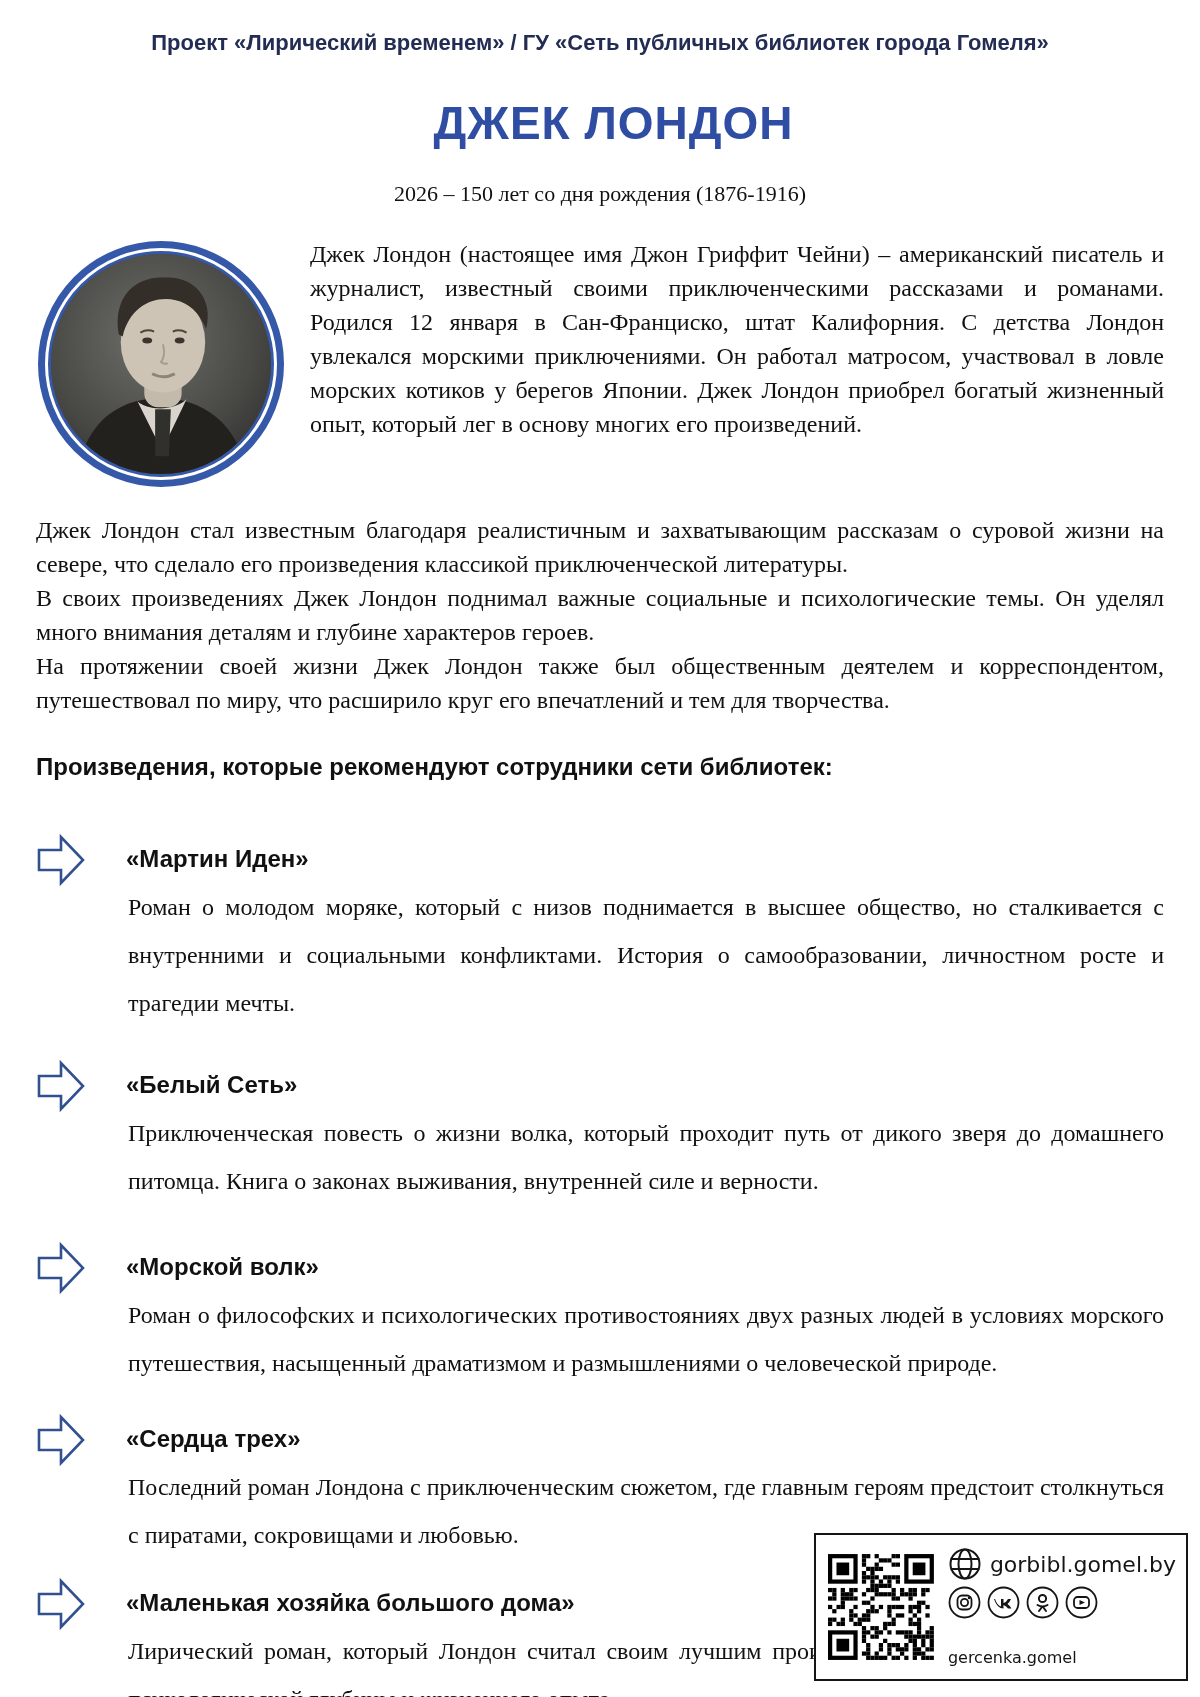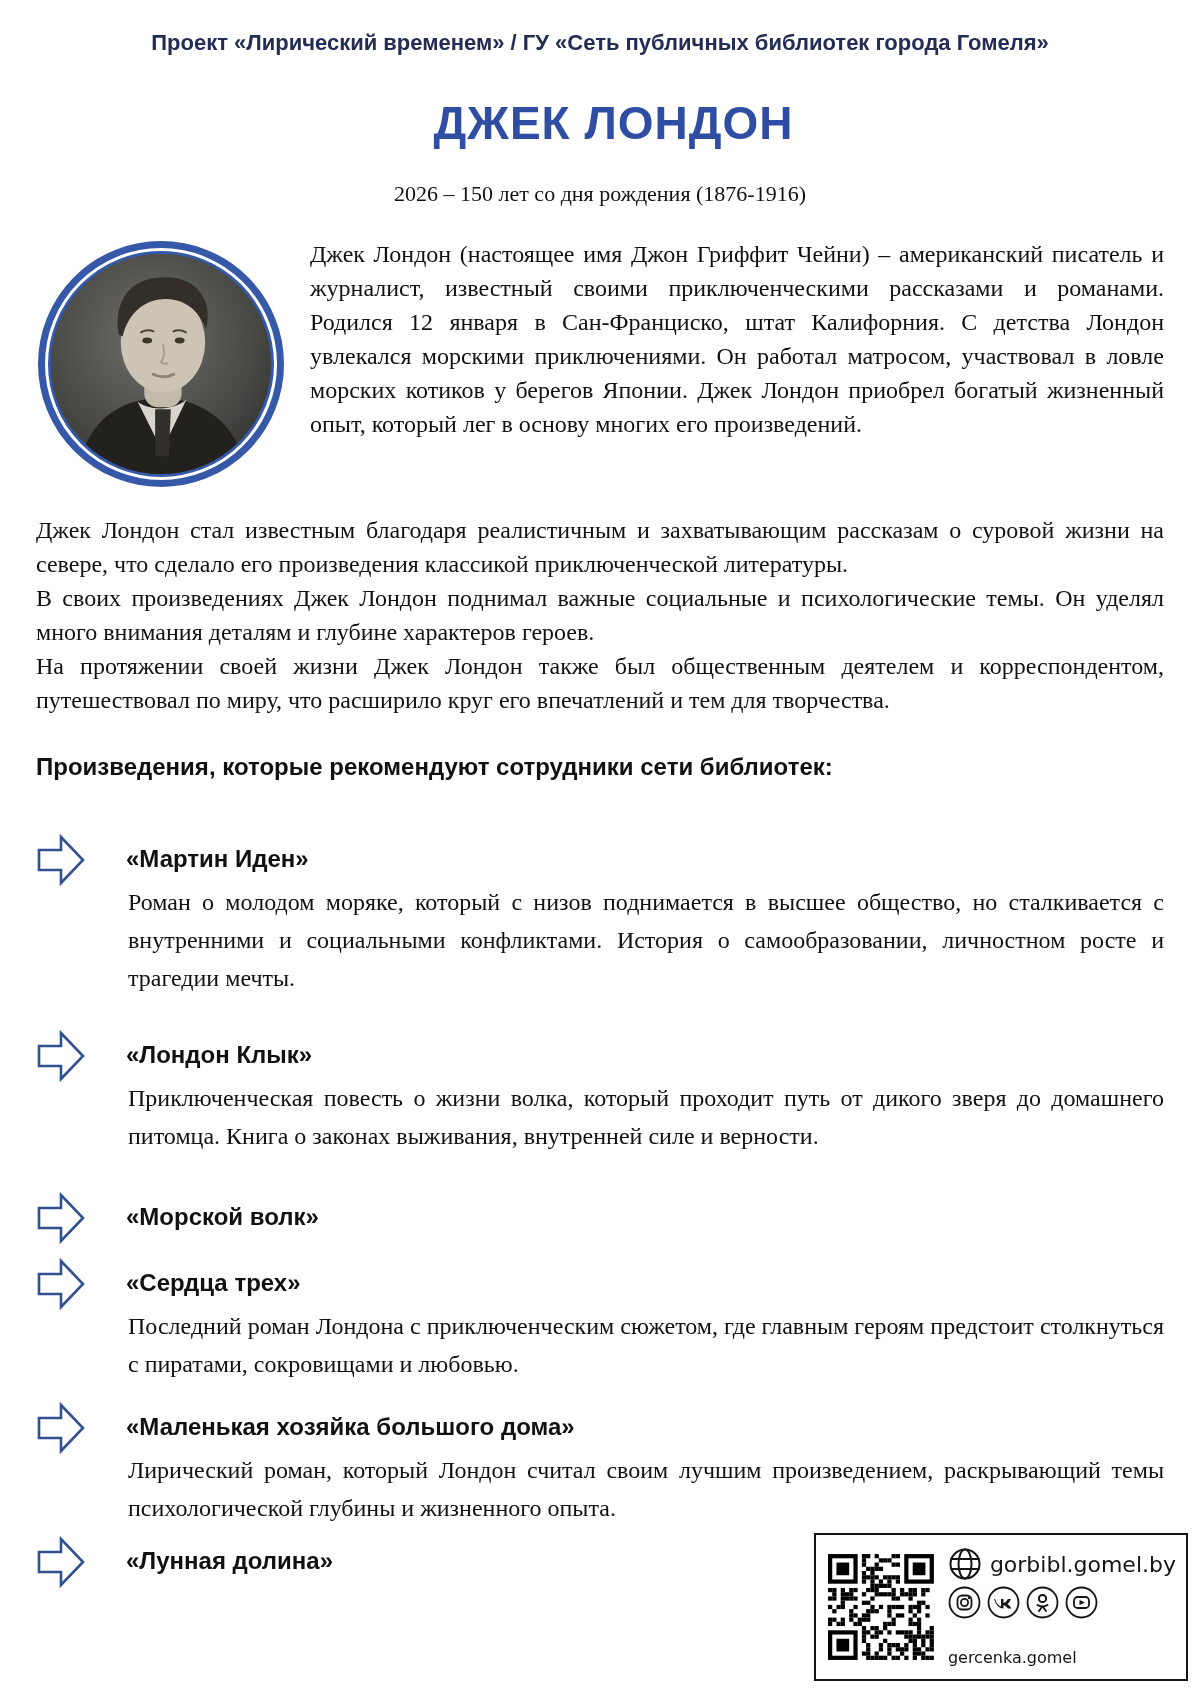--- a/index.html
+++ b/index.html
@@ -92,21 +92,21 @@
     margin:0;
     padding-top:8px;
     font-family:"Liberation Sans", sans-serif;
     font-weight:bold;
     font-size:24px;
     color:#111111;
   }
   .book p{
     margin:10px 0 0 2px;
     font-size:24px;
-    line-height:38px;
+    line-height:48px;
     text-align:justify;
   }
   .footer-box{
     position:absolute;
     right:12px;bottom:16px;
     width:374px;height:148px;
     box-sizing:border-box;
     border:2px solid #151515;
     background:#ffffff;
     display:flex;
@@ -182,29 +182,30 @@
           <path d="M3 17 H25 V4 L47 27 L25 50 V37 H3 Z" fill="#ffffff" stroke="#30508f" stroke-width="2.6" stroke-linejoin="miter"></path>
         </svg>
         <h3>«Мартин Иден»</h3>
         <p>Роман о молодом моряке, который с низов поднимается в высшее общество, но сталкивается с внутренними и социальными конфликтами. История о самообразовании, личностном росте и трагедии мечты.</p>
       </div>
 
       <div class="book b2">
         <svg class="arrow" viewBox="0 0 50 54">
           <path d="M3 17 H25 V4 L47 27 L25 50 V37 H3 Z" fill="#ffffff" stroke="#30508f" stroke-width="2.6" stroke-linejoin="miter"></path>
         </svg>
-        <h3>«Лондон Клык»</h3>
+        <h3>«Белый Сеть»</h3>
         <p>Приключенческая повесть о жизни волка, который проходит путь от дикого зверя до домашнего питомца. Книга о законах выживания, внутренней силе и верности.</p>
       </div>
 
       <div class="book b3">
         <svg class="arrow" viewBox="0 0 50 54">
           <path d="M3 17 H25 V4 L47 27 L25 50 V37 H3 Z" fill="#ffffff" stroke="#30508f" stroke-width="2.6" stroke-linejoin="miter"></path>
         </svg>
         <h3>«Морской волк»</h3>
+        <p>Роман о философских и психологических противостояниях двух разных людей в условиях морского путешествия, насыщенный драматизмом и размышлениями о человеческой природе.</p>
       </div>
 
       <div class="book b4">
         <svg class="arrow" viewBox="0 0 50 54">
           <path d="M3 17 H25 V4 L47 27 L25 50 V37 H3 Z" fill="#ffffff" stroke="#30508f" stroke-width="2.6" stroke-linejoin="miter"></path>
         </svg>
         <h3>«Сердца трех»</h3>
         <p>Последний роман Лондона с приключенческим сюжетом, где главным героям предстоит столкнуться с пиратами, сокровищами и любовью.</p>
       </div>
 

